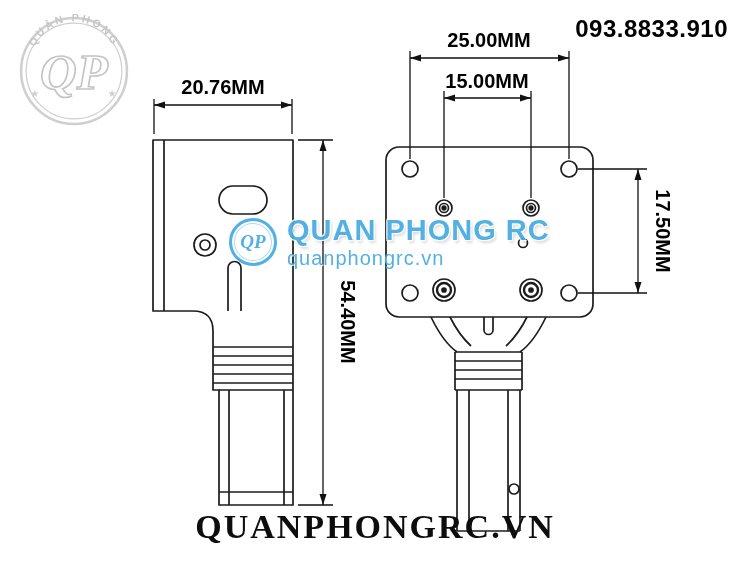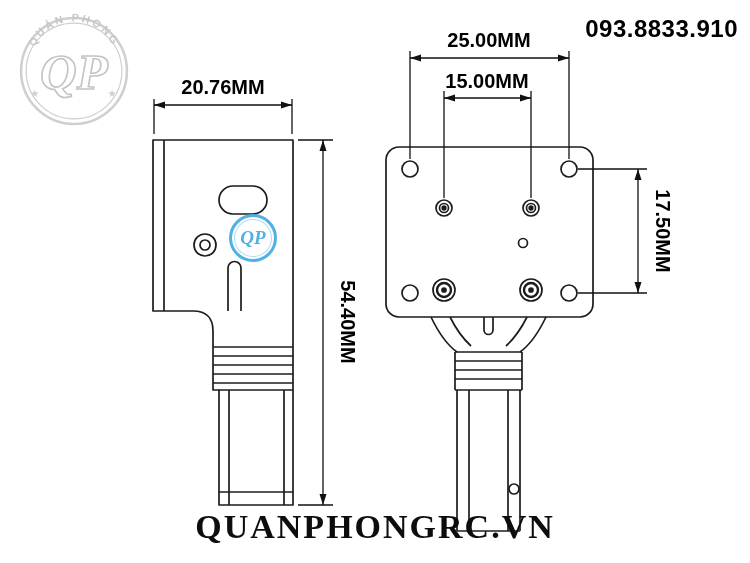--- a/index.html
+++ b/index.html
@@ -1,18 +1,18 @@
 <!DOCTYPE html>
 <html><head>
 <meta charset="utf-8">
 <style>
   html,body{margin:0;padding:0;background:#fff;}
   .canvas{position:relative;width:750px;height:563px;background:#ffffff;overflow:hidden;
           font-family:"Liberation Sans",sans-serif;}
-  .phone{position:absolute;top:15px;right:12px;font-weight:bold;font-size:24px;
+  .phone{position:absolute;top:15px;right:22px;font-weight:bold;font-size:24px;
          color:#000;letter-spacing:0.5px;}
   .footer{position:absolute;left:0;right:0;top:508px;text-align:center;
           font-family:"Liberation Serif",serif;font-weight:bold;font-size:34px;
           letter-spacing:2px;color:#0d0d0d;}
   .stamp{position:absolute;left:17px;top:14px;}
   .drawing{position:absolute;left:0;top:0;}
   .dim{font-family:"Liberation Sans",sans-serif;font-weight:bold;font-size:20px;
        fill:#000;stroke:none;}
   .watermark{position:absolute;left:229px;top:214px;display:flex;align-items:center;
              gap:10px;opacity:0.93;}
@@ -158,17 +158,21 @@
     <text x="89" y="82" font-size="10" fill="#cfcfcf">★</text>
     <text x="56" y="74" text-anchor="middle" font-family="Liberation Serif, serif" font-style="italic" font-weight="bold" font-size="50" fill="#ffffff" stroke="#c4c4c4" stroke-width="1.6">QP</text>
   </svg>
 
   <div class="phone">093.8833.910</div>
 
   <div class="watermark">
     <div class="wm-logo">
       <span>QP</span>
     </div>
+    <div class="wm-text">
+      <div class="wm-title">QUAN PHONG RC</div>
+      <div class="wm-sub">quanphongrc.vn</div>
+    </div>
   </div>
 
   <div class="footer">QUANPHONGRC.VN</div>
 
 </div>
 
 </body></html>

